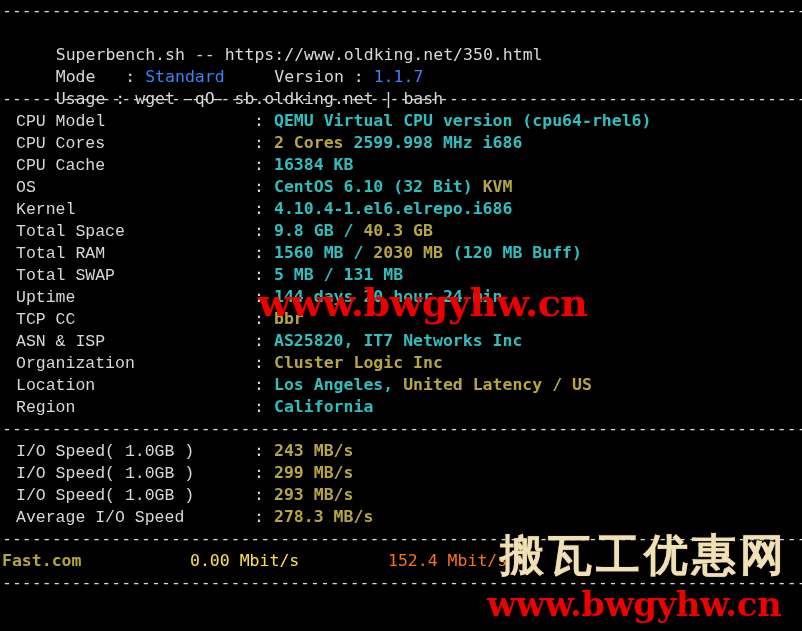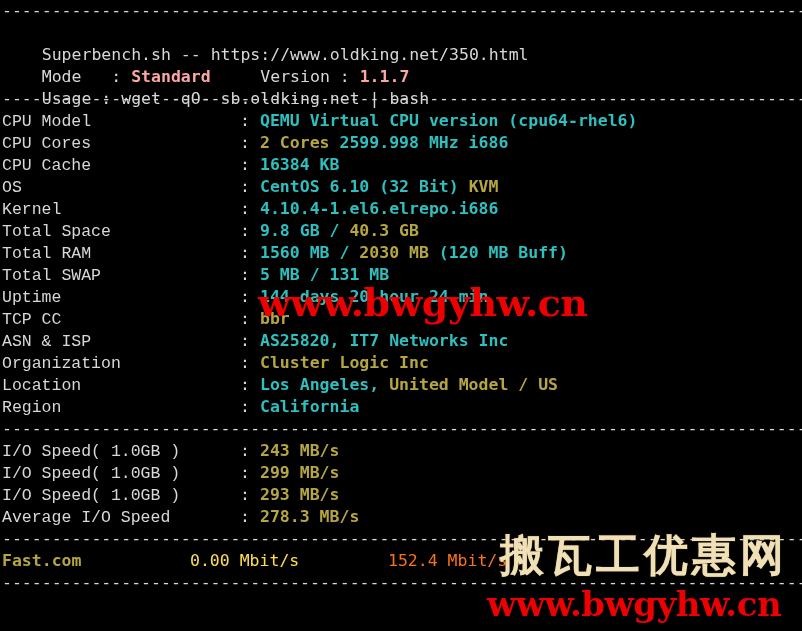--- a/index.html
+++ b/index.html
@@ -24,21 +24,21 @@
     font-family: "DejaVu Sans Mono", "Liberation Mono", monospace;
     font-size: 16.5px;
     line-height: 22px;
     padding: 0;
     box-sizing: border-box;
   }
 
   .line {
     height: 22px;
     white-space: pre;
-    padding-left: 2px;
+    padding-left: 16px;
     letter-spacing: 0px;
     position: relative;
   }
 
   .sep {
     height: 22px;
     white-space: pre;
     padding-left: 2px;
     color: #d8d8d8;
     overflow: hidden;
@@ -53,21 +53,21 @@
   }
   .colon {
     display: inline-block;
     width: 20px;
     color: #d8d8d8;
     white-space: pre;
   }
 
   .cyan   { color: #2fbfbf; font-weight: bold; }
   .yellow { color: #b5a642; font-weight: bold; }
-  .green  { color: #fca5a5; font-weight: bold; }
+  .green  { color: #3b82f6; }
   .grn2   { color: #fde047; }
   .red    { color: #f97316; }
   .white  { color: #d8d8d8; }
 
   
   .tbl-row { height: 22px; white-space: pre; padding-left: 2px; position: relative; }
   .c-node { display: inline-block; width: 188px; white-space: pre; }
   .c-up   { display: inline-block; width: 198px; white-space: pre; }
   .c-down { display: inline-block; width: 208px; white-space: pre; }
   .c-lat  { display: inline-block; white-space: pre; }
@@ -134,21 +134,21 @@
       <div class="line"><span class="lbl">CPU Cache</span><span class="colon">:</span><span class="cyan">16384 KB</span></div>
       <div class="line"><span class="lbl">OS</span><span class="colon">:</span><span class="cyan">CentOS 6.10 (32 Bit) </span><span class="yellow">KVM</span></div>
       <div class="line"><span class="lbl">Kernel</span><span class="colon">:</span><span class="cyan">4.10.4-1.el6.elrepo.i686</span></div>
       <div class="line"><span class="lbl">Total Space</span><span class="colon">:</span><span class="cyan">9.8 GB / </span><span class="yellow">40.3 GB</span></div>
       <div class="line"><span class="lbl">Total RAM</span><span class="colon">:</span><span class="cyan">1560 MB / </span><span class="yellow">2030 MB</span><span class="cyan"> (120 MB Buff)</span></div>
       <div class="line"><span class="lbl">Total SWAP</span><span class="colon">:</span><span class="cyan">5 MB / 131 MB</span></div>
       <div class="line"><span class="lbl">Uptime</span><span class="colon">:</span><span class="cyan">144 days 20 hour 24 min</span></div>
       <div class="line"><span class="lbl">TCP CC</span><span class="colon">:</span><span class="yellow">bbr</span></div>
       <div class="line"><span class="lbl">ASN &amp; ISP</span><span class="colon">:</span><span class="cyan">AS25820, IT7 Networks Inc</span></div>
       <div class="line"><span class="lbl">Organization</span><span class="colon">:</span><span class="yellow">Cluster Logic Inc</span></div>
-      <div class="line"><span class="lbl">Location</span><span class="colon">:</span><span class="cyan">Los Angeles, </span><span class="yellow">United Model / US</span></div>
+      <div class="line"><span class="lbl">Location</span><span class="colon">:</span><span class="cyan">Los Angeles, </span><span class="yellow">United Latency / US</span></div>
       <div class="line"><span class="lbl">Region</span><span class="colon">:</span><span class="cyan">California</span></div>
     </div>
 
   <div class="sep">----------------------------------------------------------------------------------------------------</div>
 
   <div id="io-block">
       <div class="line"><span class="lbl">I/O Speed( 1.0GB )</span><span class="colon">:</span><span class="yellow">243 MB/s</span></div>
       <div class="line"><span class="lbl">I/O Speed( 1.0GB )</span><span class="colon">:</span><span class="yellow">299 MB/s</span></div>
       <div class="line"><span class="lbl">I/O Speed( 1.0GB )</span><span class="colon">:</span><span class="yellow">293 MB/s</span></div>
       <div class="line"><span class="lbl">Average I/O Speed</span><span class="colon">:</span><span class="yellow">278.3 MB/s</span></div>

